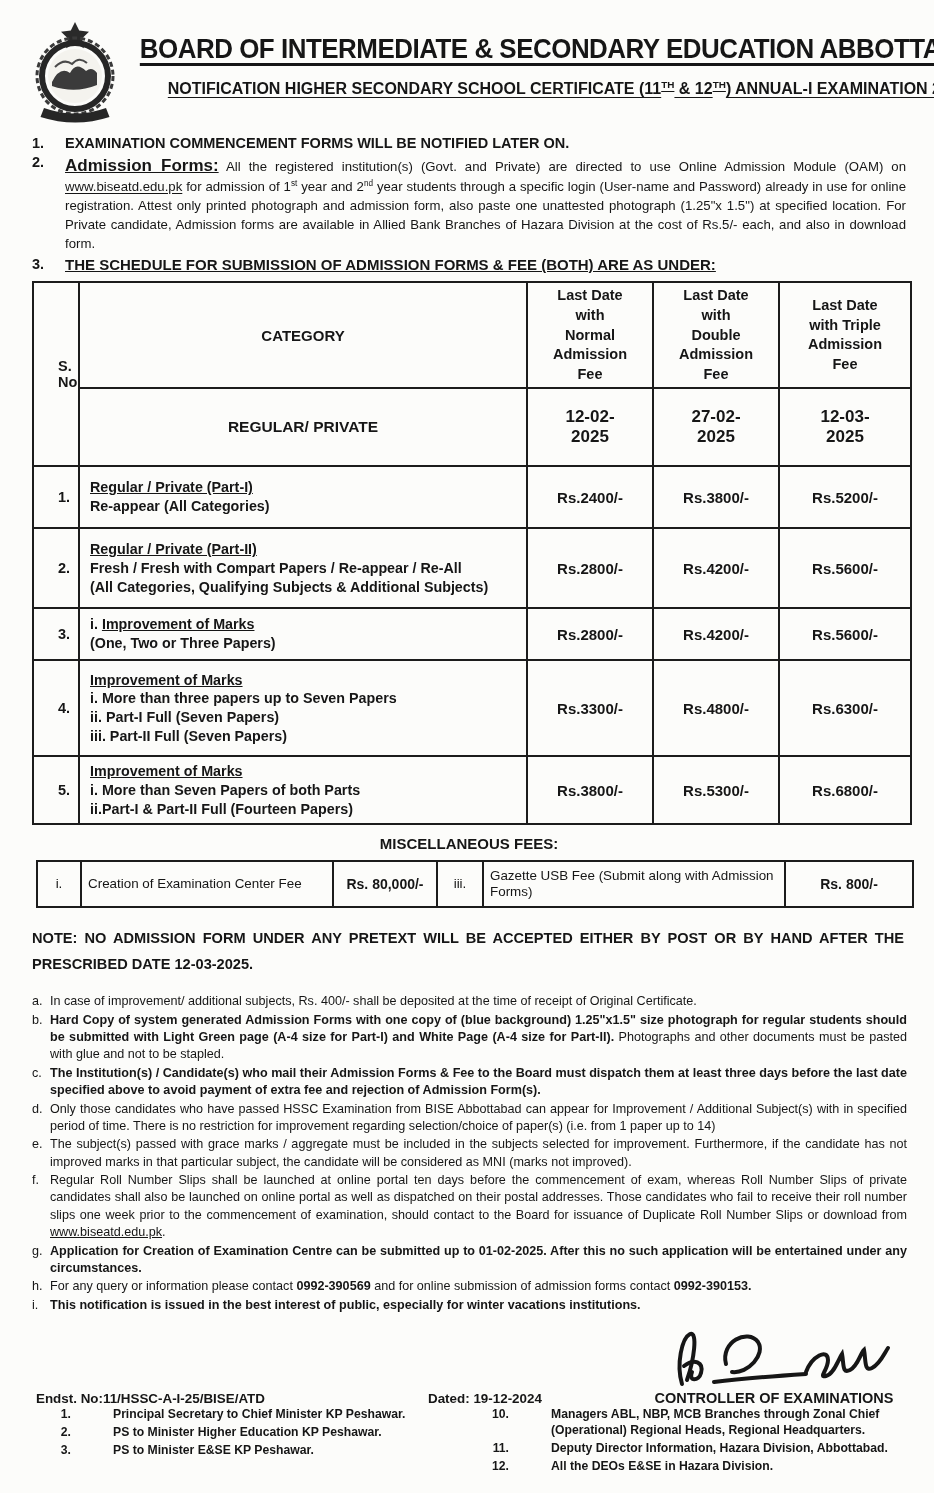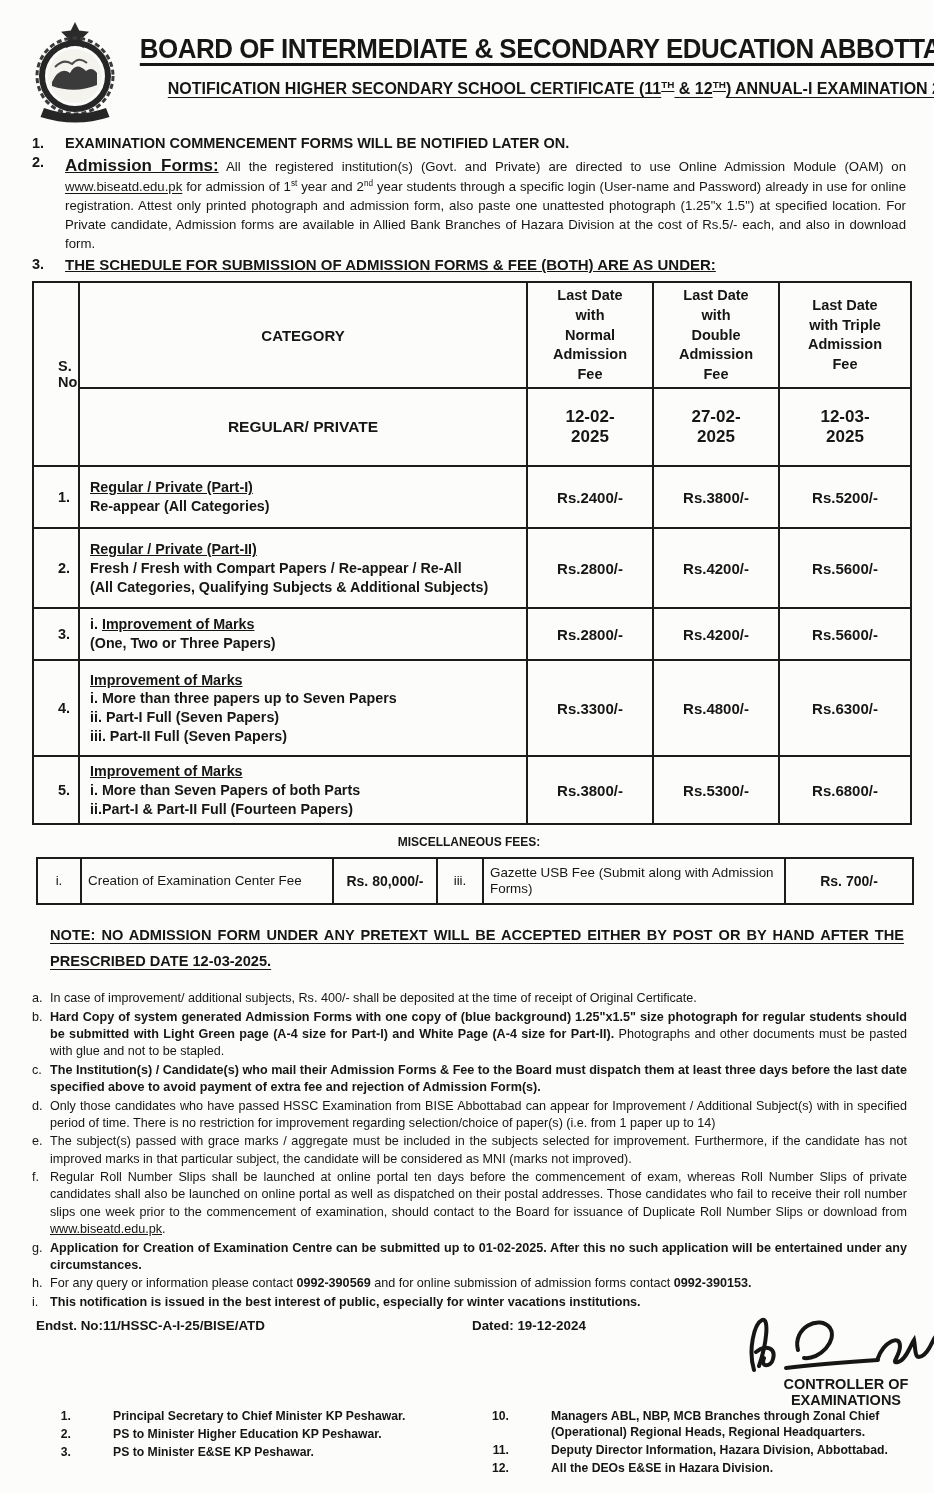--- a/index.html
+++ b/index.html
@@ -40,36 +40,36 @@
   .sched .cat-h{font-size:15px;font-weight:bold;text-align:center;height:72px;}
   .sched .fee-h{font-size:14.5px;font-weight:bold;text-align:center;line-height:1.35;}
   .sched .reg-label{font-size:15.5px;font-weight:bold;text-align:center;height:70px;}
   .sched .date-cell{font-size:17px;font-weight:bold;text-align:center;}
   .sched .sno-cell{font-size:14.5px;font-weight:bold;text-align:center;}
   .sched .cat-cell{font-size:14.3px;font-weight:bold;line-height:1.32;padding-left:10px;}
   .sched .fee-cell{font-size:15px;font-weight:bold;text-align:center;}
   .r1 td{height:54px;} .r2 td{height:72px;} .r3 td{height:44px;}
   .r4 td{height:88px;} .r5 td{height:60px;}
   
-  .misc-head{text-align:center;font-weight:bold;font-size:12px;margin:10px 0 8px 0;}
+  .misc-head{text-align:center;font-weight:bold;font-size:15px;margin:10px 0 8px 0;}
   .misc{margin-left:6px;width:864px;table-layout:fixed;}
   .misc td{border:2px solid #1c1c1c;padding:3px 6px;vertical-align:middle;font-size:13.4px;line-height:1.25;}
   .misc .num{text-align:center;}
   .misc .fee{font-weight:bold;text-align:center;font-size:14px;margin-left:48px;}
   .misc tr:first-child td{height:38px;}
   
-  .note-para{margin:18px 4px 0 20px;font-weight:bold;font-size:14.6px;line-height:1.75;
-    text-align:justify;text-decoration:underline;text-underline-offset:3px;}
+  .note-para{margin:18px 4px 0 2px;font-weight:bold;font-size:14.6px;line-height:1.75;
+    text-align:justify;text-underline-offset:3px;}
   
   .notes{margin:16px 0 0 2px;font-size:12.6px;}
   .note-row{display:flex;line-height:1.38;margin-bottom:1px;}
   .note-label{width:18px;flex:none;}
   .note-text{flex:1;text-align:justify;padding-right:1px;}
   
-  .endst-row{display:flex;margin-top:1px;align-items:flex-start;gap:44px;}
+  .endst-row{display:flex;margin-top:12px;align-items:flex-end;}
   .endst-no{width:392px;flex:none;font-weight:bold;font-size:13.4px;padding-left:6px;padding-top:6px;}
   .endst-dated{width:212px;flex:none;font-weight:bold;font-size:13.4px;padding-top:6px;}
   .sig-block{flex:1;text-align:center;}
   .sig-label{font-weight:bold;font-size:14.5px;margin-top:-4px;}
   
   .copy-head{font-weight:bold;font-size:14.5px;margin:16px 0 3px 0;}
   .copy-cols{display:flex;}
   .copy-left{width:452px;flex:none;padding-left:14px;box-sizing:border-box;}
   .copy-right{flex:1;}
   .copy-item{display:flex;font-weight:bold;font-size:12.2px;line-height:1.32;margin-bottom:2px;}
@@ -209,21 +209,21 @@
         <col style="width:302px">
         <col style="width:128px">
       </colgroup>
     <tbody>
         <tr>
       <td class="num">i.</td>
       <td>Creation of Examination Center Fee</td>
       <td class="fee">Rs. 80,000/-</td>
       <td class="num">iii.</td>
       <td>Gazette USB Fee (Submit along with Admission Forms)</td>
-      <td class="fee">Rs. 700/-</td>
+      <td class="fee">Rs. 800/-</td>
     </tr>
   </tbody>
     </table>
 
   <div class="note-para">NOTE: NO ADMISSION FORM UNDER ANY PRETEXT WILL BE ACCEPTED EITHER BY POST OR BY HAND AFTER THE PRESCRIBED DATE 12-03-2025.</div>
 
   <div class="notes">
     <div class="note-row">
       <div class="note-label">a.</div>
       <div class="note-text">In case of improvement/ additional subjects, Rs. 400/- shall be deposited at the time of receipt of Original Certificate.</div>

